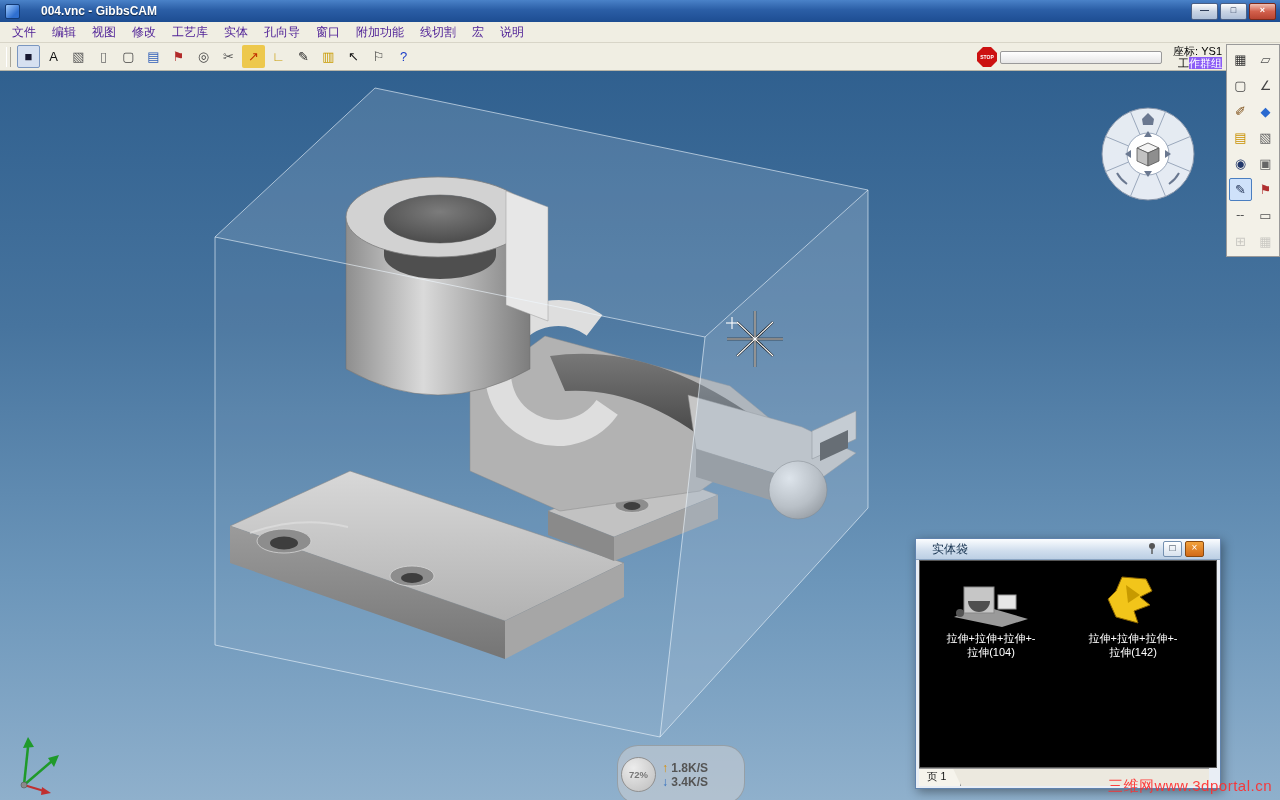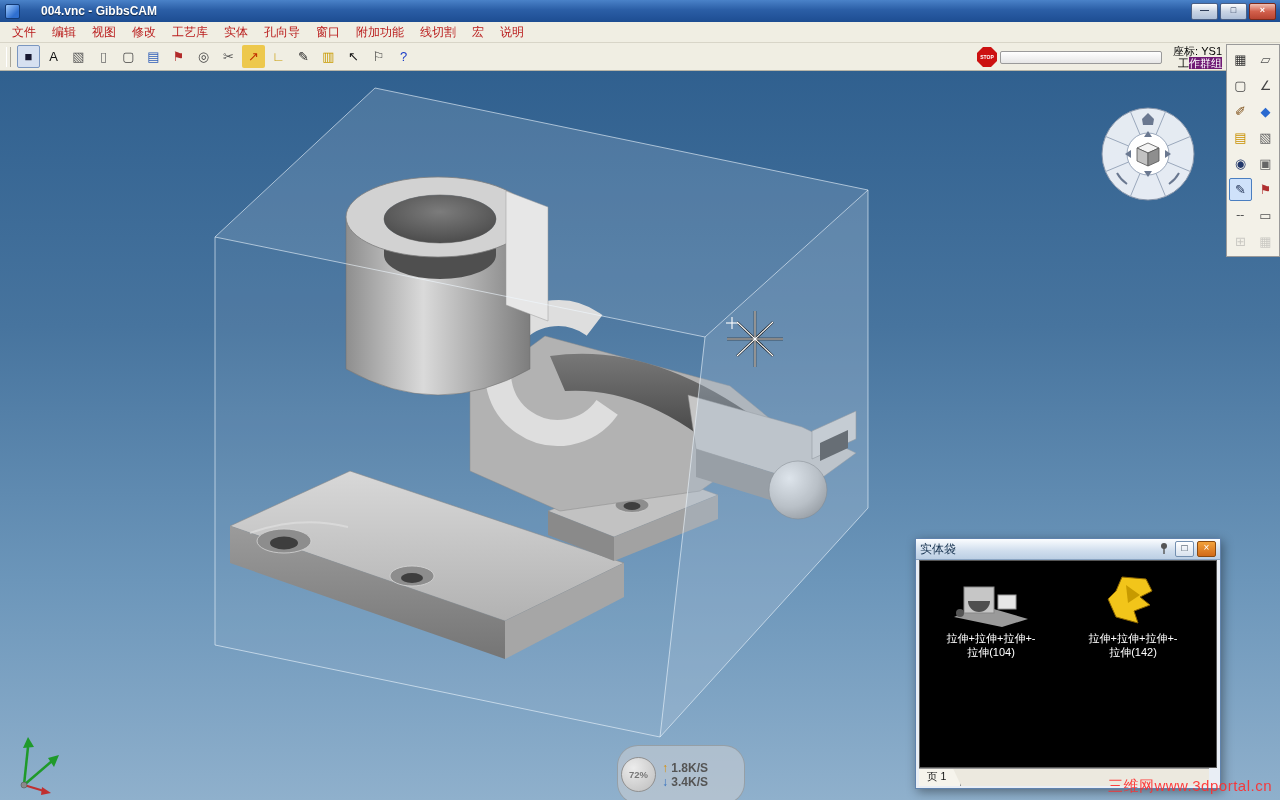--- a/index.html
+++ b/index.html
@@ -14,37 +14,37 @@
     background:linear-gradient(135deg,#9ecbff 0%,#2f6fd0 70%);border:1px solid #123a75;}
   .title-text{flex:1;color:#fff;font-size:12px;font-weight:bold;text-shadow:0 1px 1px rgba(0,0,0,.6);padding-left:16px;}
   .tb-btn{width:25px;height:15px;margin-left:2px;border-radius:2px;cursor:default;
     background:linear-gradient(180deg,#fdfdfd,#c9d4e4 50%,#aebfd8);
     border:1px solid #4a5f84;font-size:9px;line-height:13px;text-align:center;color:#1c2c4a;font-weight:bold;}
   .tb-btn.close{background:linear-gradient(180deg,#f0c0b4,#d2604c 50%,#b84432);color:#fff;border-color:#7a2a1c;}
 
   
   .menubar{position:absolute;top:22px;left:0;right:0;height:21px;box-sizing:border-box;
     background:#f0eee3;border-bottom:1px solid #d8d5c8;display:flex;align-items:center;padding-left:4px;}
-  .menu-item{padding:20px 8px;font-size:12px;color:#b91c1c;}
+  .menu-item{padding:20px 8px;font-size:12px;color:#4c1d95;}
 
   
   .toolbar{position:absolute;top:43px;left:0;right:0;height:28px;box-sizing:border-box;
     background:#f0eee3;border-bottom:1px solid #b9b6a8;display:flex;align-items:center;padding-left:6px;}
   .grip{width:3px;height:20px;border-left:1px solid #fff;border-right:1px solid #a8a598;margin-right:6px;}
   .ticons{display:flex;align-items:center;}
   .ticon{width:21px;height:21px;margin-right:2px;display:grid;place-items:center;font-size:13px;
     border:1px solid transparent;border-radius:2px;}
   .ticon[data-state="active"]{background:#d6e0f0;border-color:#7a96c0;}
   .stop-sign{position:absolute;right:283px;top:4px;width:20px;height:20px;background:#cc1111;
     clip-path:polygon(30% 0,70% 0,100% 30%,100% 70%,70% 100%,30% 100%,0 70%,0 30%);
     color:#fff;font-size:5px;font-weight:bold;display:grid;place-items:center;}
   .progress{position:absolute;right:118px;top:8px;width:160px;height:11px;border:1px solid #9a9a9a;
     background:linear-gradient(180deg,#ffffff,#e6e6e6);border-radius:2px;}
   .coords{position:absolute;right:58px;top:2px;text-align:right;font-size:11px;line-height:12px;color:#000;}
-  .coords .sel{background:#701a75;color:#fff;}
+  .coords .sel{background:#8b5cf6;color:#fff;}
 
   
   .right-panel{position:absolute;top:44px;right:0;width:54px;box-sizing:border-box;z-index:40;
     background:#f3f1e8;border:1px solid #9a9a9a;padding:3px 2px;
     display:grid;grid-template-columns:1fr 1fr;gap:3px 2px;}
   .ricon{height:21px;display:grid;place-items:center;font-size:13px;border:1px solid transparent;border-radius:2px;}
   .ricon[data-state="active"]{background:#cfe2fa;border-color:#4a7ec0;}
   .ricon[data-state="disabled"]{opacity:.38;}
 
   
@@ -52,21 +52,21 @@
     background:linear-gradient(180deg,#30608f 0%,#47749e 35%,#6c96ba 70%,#8fb0cc 100%);}
   .scene{position:absolute;left:0;top:0;}
 
   .view-wheel{position:absolute;left:1099px;top:34px;width:98px;height:98px;z-index:20;}
   .triad{position:absolute;left:8px;top:662px;width:60px;height:62px;z-index:20;}
 
   
   .palette{position:absolute;left:915px;top:467px;width:306px;height:251px;box-sizing:border-box;z-index:50;
     background:#e9eef5;border:1px solid #5f82ad;box-shadow:2px 3px 10px rgba(0,0,0,.4);}
   .palette-title{height:20px;background:linear-gradient(180deg,#fbfdff,#cfdded 60%,#bccfe4);
-    display:flex;align-items:center;padding:0 4px;border-bottom:1px solid #8aa4c2;}
+    display:flex;align-items:center;padding:0 16px;border-bottom:1px solid #8aa4c2;}
   .palette-title .txt{flex:1;font-size:12px;color:#16324f;}
   .pin-icon{width:12px;height:14px;margin-right:2px;}
   .pal-btn{width:17px;height:14px;margin-left:3px;font-size:10px;line-height:12px;text-align:center;
     background:linear-gradient(#fff,#d8e2ee);border:1px solid #7490b0;border-radius:2px;color:#234;}
   .pal-btn.close{background:linear-gradient(#f2a23c,#d26a18);color:#fff;border-color:#8a4a10;}
   .pal-body{position:absolute;top:21px;left:3px;right:3px;bottom:20px;background:#000;border:1px solid #555;
     display:flex;align-items:flex-start;padding-top:8px;box-sizing:border-box;}
   .pal-item{width:142px;text-align:center;color:#fff;}
   .thumb-wrap{height:62px;display:grid;place-items:center;}
   .pal-item .lbl{font-size:11px;line-height:14px;}

